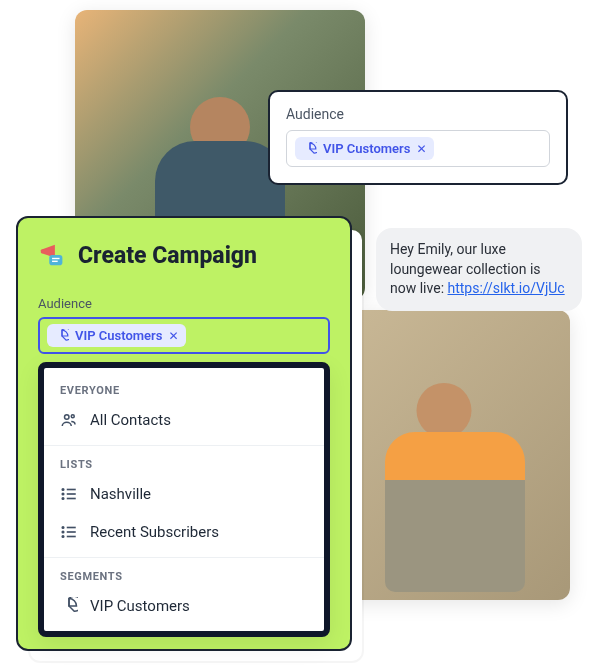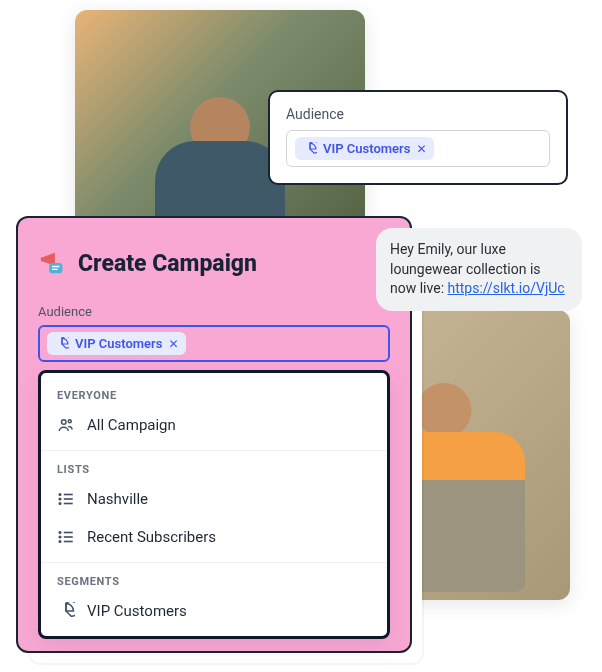--- a/index.html
+++ b/index.html
@@ -125,25 +125,25 @@
   }
   .chat-bubble a {
     color: #2563eb;
     text-decoration: underline;
   }
 
   
   .panel {
     position: absolute;
     left: 16px; top: 216px;
-    width: 396px;
-    background: #f9a8d4;
+    width: 336px;
+    background: #bef264;
     border: 2px solid #1a2332;
     border-radius: 12px;
-    padding: 30px 20px 12px;
+    padding: 22px 20px 12px;
     box-shadow: 12px 12px 0 -2px #fff, 12px 12px 0 0 rgba(0,0,0,0.04);
   }
   .panel-header {
     display: flex;
     align-items: center;
     gap: 10px;
     margin-bottom: 26px;
   }
   .panel-header h1 {
     font-size: 23px;
@@ -162,21 +162,21 @@
   .panel .audience-input {
     border: 2px solid #4154e8;
     border-radius: 6px;
     padding: 5px 7px;
   }
 
   
   .dropdown {
     margin-top: 8px;
     background: #fff;
-    border: 3px solid #0f172a;
+    border: 6px solid #0f172a;
     border-radius: 8px;
     box-shadow: 0 8px 24px rgba(0,0,0,0.08);
     padding: 4px 0;
   }
   .dd-section-label {
     font-size: 11px;
     letter-spacing: 0.06em;
     font-weight: 700;
     color: #6b7280;
     padding: 12px 16px 6px;
@@ -251,21 +251,21 @@
 
   <div class="dropdown">
     <div class="dd-section-label">EVERYONE</div>
     <div class="dd-item">
       <svg class="item-icon" viewBox="0 0 24 24" fill="none" stroke="currentColor" stroke-width="2">
         <circle cx="9" cy="8" r="3"></circle>
           <path d="M3 20c0-3 3-5 6-5s6 2 6 5"></path>
         <circle cx="17" cy="7" r="2"></circle>
           <path d="M15 14c2 0 5 1 5 4"></path>
       </svg>
-      <span>All Campaign</span>
+      <span>All Contacts</span>
     </div>
 
     <div class="dd-divider"></div>
     <div class="dd-section-label">LISTS</div>
     <div class="dd-item">
       <svg class="item-icon" viewBox="0 0 24 24" fill="none" stroke="currentColor" stroke-width="2.2">
         <line x1="9" y1="6" x2="21" y2="6"></line>
           <line x1="9" y1="12" x2="21" y2="12"></line>
           <line x1="9" y1="18" x2="21" y2="18"></line>
         <circle cx="4" cy="6" r="1" fill="currentColor"></circle>

